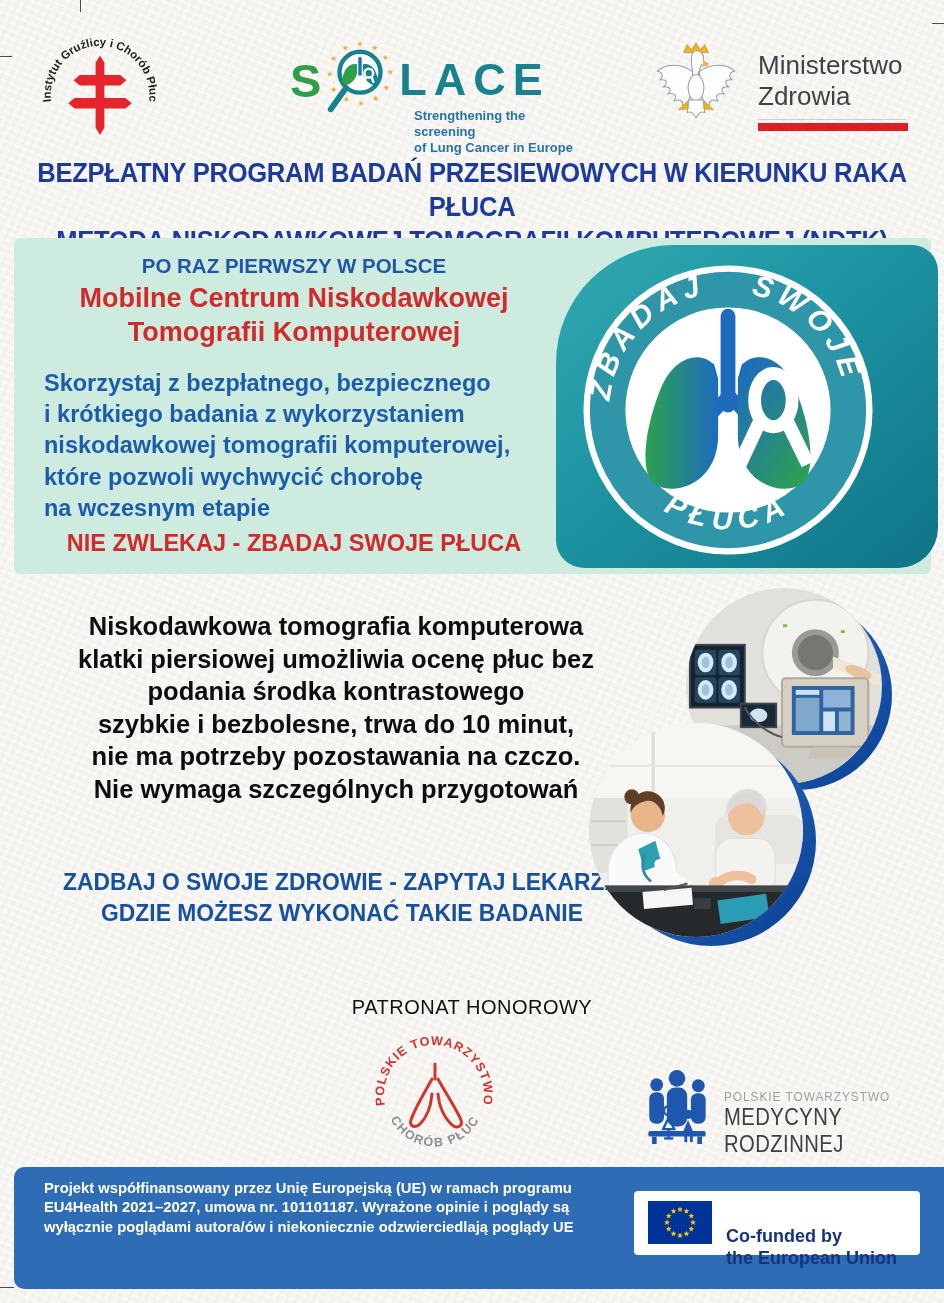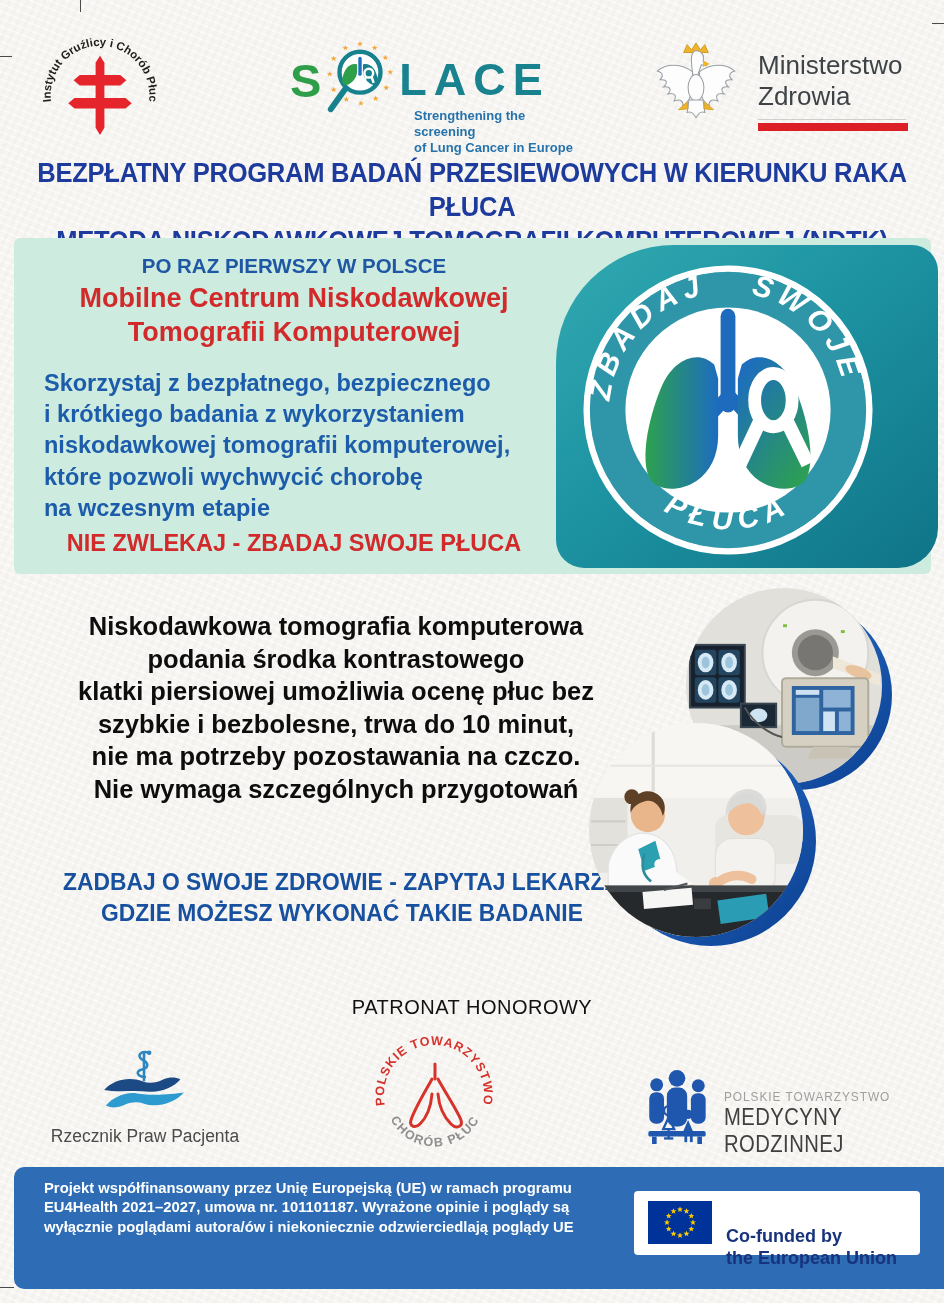--- a/index.html
+++ b/index.html
@@ -201,22 +201,22 @@
   <div class="abs pbody">
     <div>Skorzystaj z bezpłatnego, bezpiecznego</div>
     <div>i krótkiego badania z wykorzystaniem</div>
     <div>niskodawkowej tomografii komputerowej,</div>
     <div>które pozwoli wychwycić chorobę</div>
     <div>na wczesnym etapie</div>
   </div>
 
   <div class="abs info">
     <div>Niskodawkowa tomografia komputerowa</div>
+    <div>klatki piersiowej umożliwia ocenę płuc bez</div>
     <div>podania środka kontrastowego</div>
-    <div>klatki piersiowej umożliwia ocenę płuc bez</div>
     <div>szybkie i bezbolesne, trwa do 10 minut,</div>
     <div>nie ma potrzeby pozostawania na czczo.</div>
     <div>Nie wymaga szczególnych przygotowań</div>
   </div>
   <div class="abs icta">
     <div>ZADBAJ O SWOJE ZDROWIE - ZAPYTAJ  LEKARZA</div>
     <div>GDZIE MOŻESZ WYKONAĆ TAKIE BADANIE</div>
   </div>
 
   <div class="abs ct-blue"></div>
@@ -296,32 +296,20 @@
       <rect x="0" y="152" width="200" height="6" fill="#41464b"></rect>
       <rect x="50" y="158" width="46" height="16" fill="#f6f6f4" transform="rotate(-5 50 158)"></rect>
       <line x1="70" y1="156" x2="92" y2="150" stroke="#555" stroke-width="2"></line>
       <rect x="98" y="164" width="16" height="10" fill="#3a3d40"></rect>
       <rect x="120" y="166" width="46" height="22" fill="#2a9db4" transform="rotate(-8 120 166)"></rect>
     </svg>
   </div>
 
   <div class="abs patronat">PATRONAT HONOROWY</div>
 
-  <div class="abs rpp">
-    <svg width="104" height="74" viewBox="0 0 120 80" style="position:absolute;left:52px;top:0;">
-      <g>
-        <line x1="60" y1="3" x2="60" y2="38" stroke="#2e86c1" stroke-width="3"></line>
-        <path d="M66 5 C56 2 51 9 58 13 C66 17 66 23 56 25 C50 27 53 33 61 33" stroke="#2e86c1" stroke-width="3" fill="none" stroke-linecap="round"></path>
-        <circle cx="66" cy="5" r="2.6" fill="#2e86c1"></circle>
-      </g>
-      <path d="M14 48 C24 36 44 32 58 38 C66 41 74 40 82 36 C90 33 96 33 102 36 C94 45 80 51 66 50 C48 48 28 51 14 48 Z" fill="#1b4a85"></path>
-      <path d="M106 51 C96 63 76 69 60 64 C52 61 44 62 36 66 C28 69 22 69 16 66 C24 57 38 50 52 52 C70 55 92 53 106 51 Z" fill="#2e9bd0"></path>
-    </svg>
-    <div class="rpp-label">Rzecznik Praw Pacjenta</div>
-  </div>
 
   <div class="abs ptchp">
     <svg viewBox="0 0 126 126" style="width:100%;height:100%;">
       <defs>
         <path id="pcTop" d="M 15 78 A 50 50 0 1 1 109 78" fill="none"></path>
         <path id="pcBot" d="M 20 88 A 50 50 0 0 0 106 88" fill="none"></path>
       </defs>
       <text font-size="12.5" font-weight="bold" fill="#d5332b" letter-spacing="1">
         <textPath href="#pcTop" startOffset="50%" text-anchor="middle">POLSKIE TOWARZYSTWO</textPath>
       </text>

